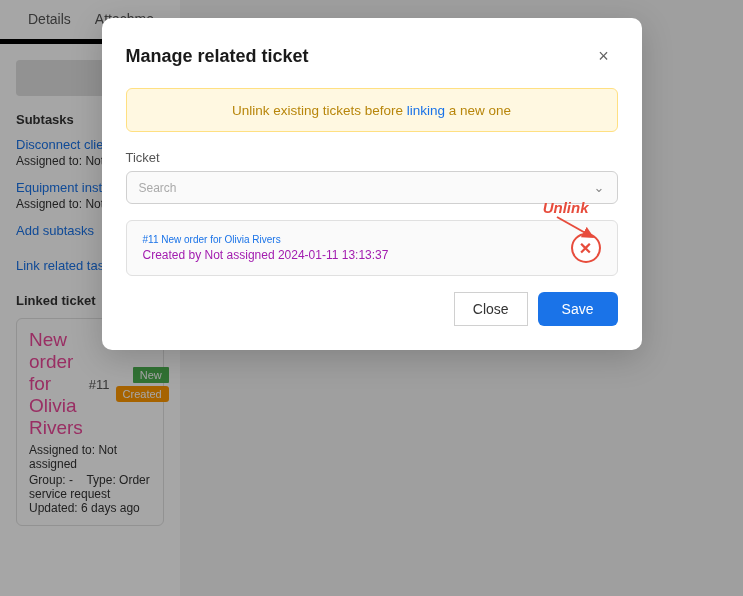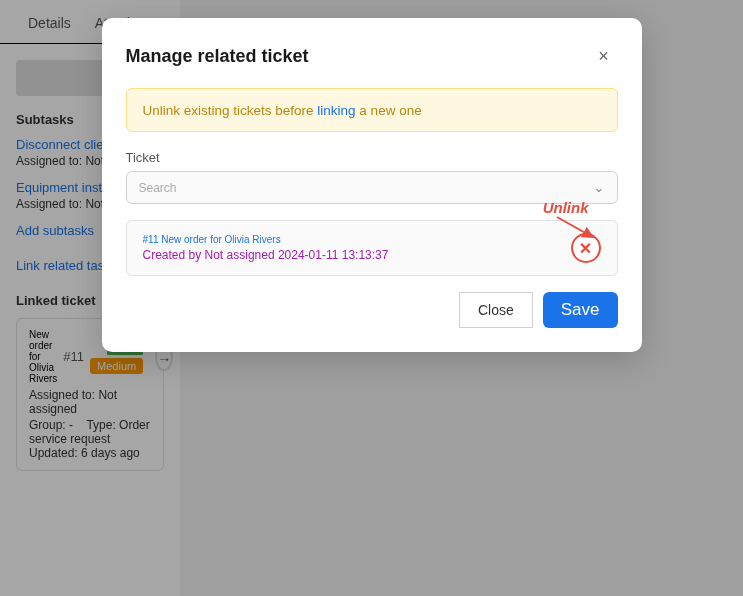--- a/index.html
+++ b/index.html
@@ -21,21 +21,21 @@
       background: #f5f5f5;
     }
 
     
     .tab-bar {
       position: absolute;
       top: 0; left: 0;
       display: flex;
       padding: 0 16px;
       background: #fff;
-      border-bottom: 1px solid #000000;
+      border-bottom: 5px solid #000000;
       height: 44px;
       align-items: flex-end;
       width: 180px;
     }
     .tab {
       padding: 10px 12px;
       font-size: 14px;
       color: #555;
       cursor: pointer;
       border-bottom: 2px solid transparent;
@@ -110,22 +110,22 @@
       background: #fff;
       margin-top: 8px;
     }
     .linked-ticket-title {
       display: flex;
       align-items: center;
       gap: 6px;
       margin-bottom: 4px;
     }
     .linked-ticket-name {
-      color: #000000;
-      font-size: 10px;
+      color: #ec4899;
+      font-size: 19px;
       font-weight: 500;
     }
     .linked-ticket-id {
       color: #555;
       font-size: 13px;
     }
     .badge-new {
       background: #4caf50;
       color: #fff;
       font-size: 11px;
@@ -212,21 +212,21 @@
       display: flex; align-items: center; justify-content: center;
       border-radius: 4px;
     }
 
     .warning-banner {
       background: #fff8e1;
       border: 1px solid #ffe082;
       border-radius: 6px;
       padding: 12px 16px;
       margin-bottom: 18px;
-      text-align: left;
+      text-align: center;
     }
     .warning-text {
       font-size: 13.5px;
       color: #b8860b;
     }
     .warning-text em {
       color: #1a73e8;
       font-style: normal;
       font-weight: 500;
     }
@@ -304,25 +304,25 @@
     .btn-close {
       padding: 8px 18px;
       border: 1px solid #d0d0d0;
       border-radius: 0;
       background: #fff;
       font-size: 14px;
       color: #333;
       cursor: pointer;
     }
     .btn-save {
-      padding: 8px 18px;
+      padding: 8px 24px;
       border: none;
       border-radius: 6px;
       background: #1a73e8;
-      font-size: 17px;
+      font-size: 14px;
       color: #fff;
       cursor: pointer;
       font-weight: 500;
     }
   </style>
 </head>
 <body>
 
 <div class="bg-panel"></div>
 
@@ -357,21 +357,21 @@
   </div>
 
   <div class="linked-ticket-section">
     <div class="section-title">Linked ticket</div>
     <div class="linked-ticket-card">
       <div class="linked-ticket-title">
         <span class="linked-ticket-name">New order for Olivia Rivers</span>
         <span class="linked-ticket-id">#11</span>
         <div class="linked-ticket-badges">
           <span class="badge-new">New</span>
-          <span class="badge-medium">Medium</span>
+          <span class="badge-medium">Created</span>
         </div>
         <div class="navigate-btn">→</div>
       </div>
       <div class="linked-ticket-meta">
         <span>Assigned to:</span> <span>Not assigned</span>
       </div>
       <div class="linked-ticket-meta">
         <span>Group:</span> <span>-</span>
         &nbsp;&nbsp;
         <span>Type:</span> <span><span>Order service request</span></span>

